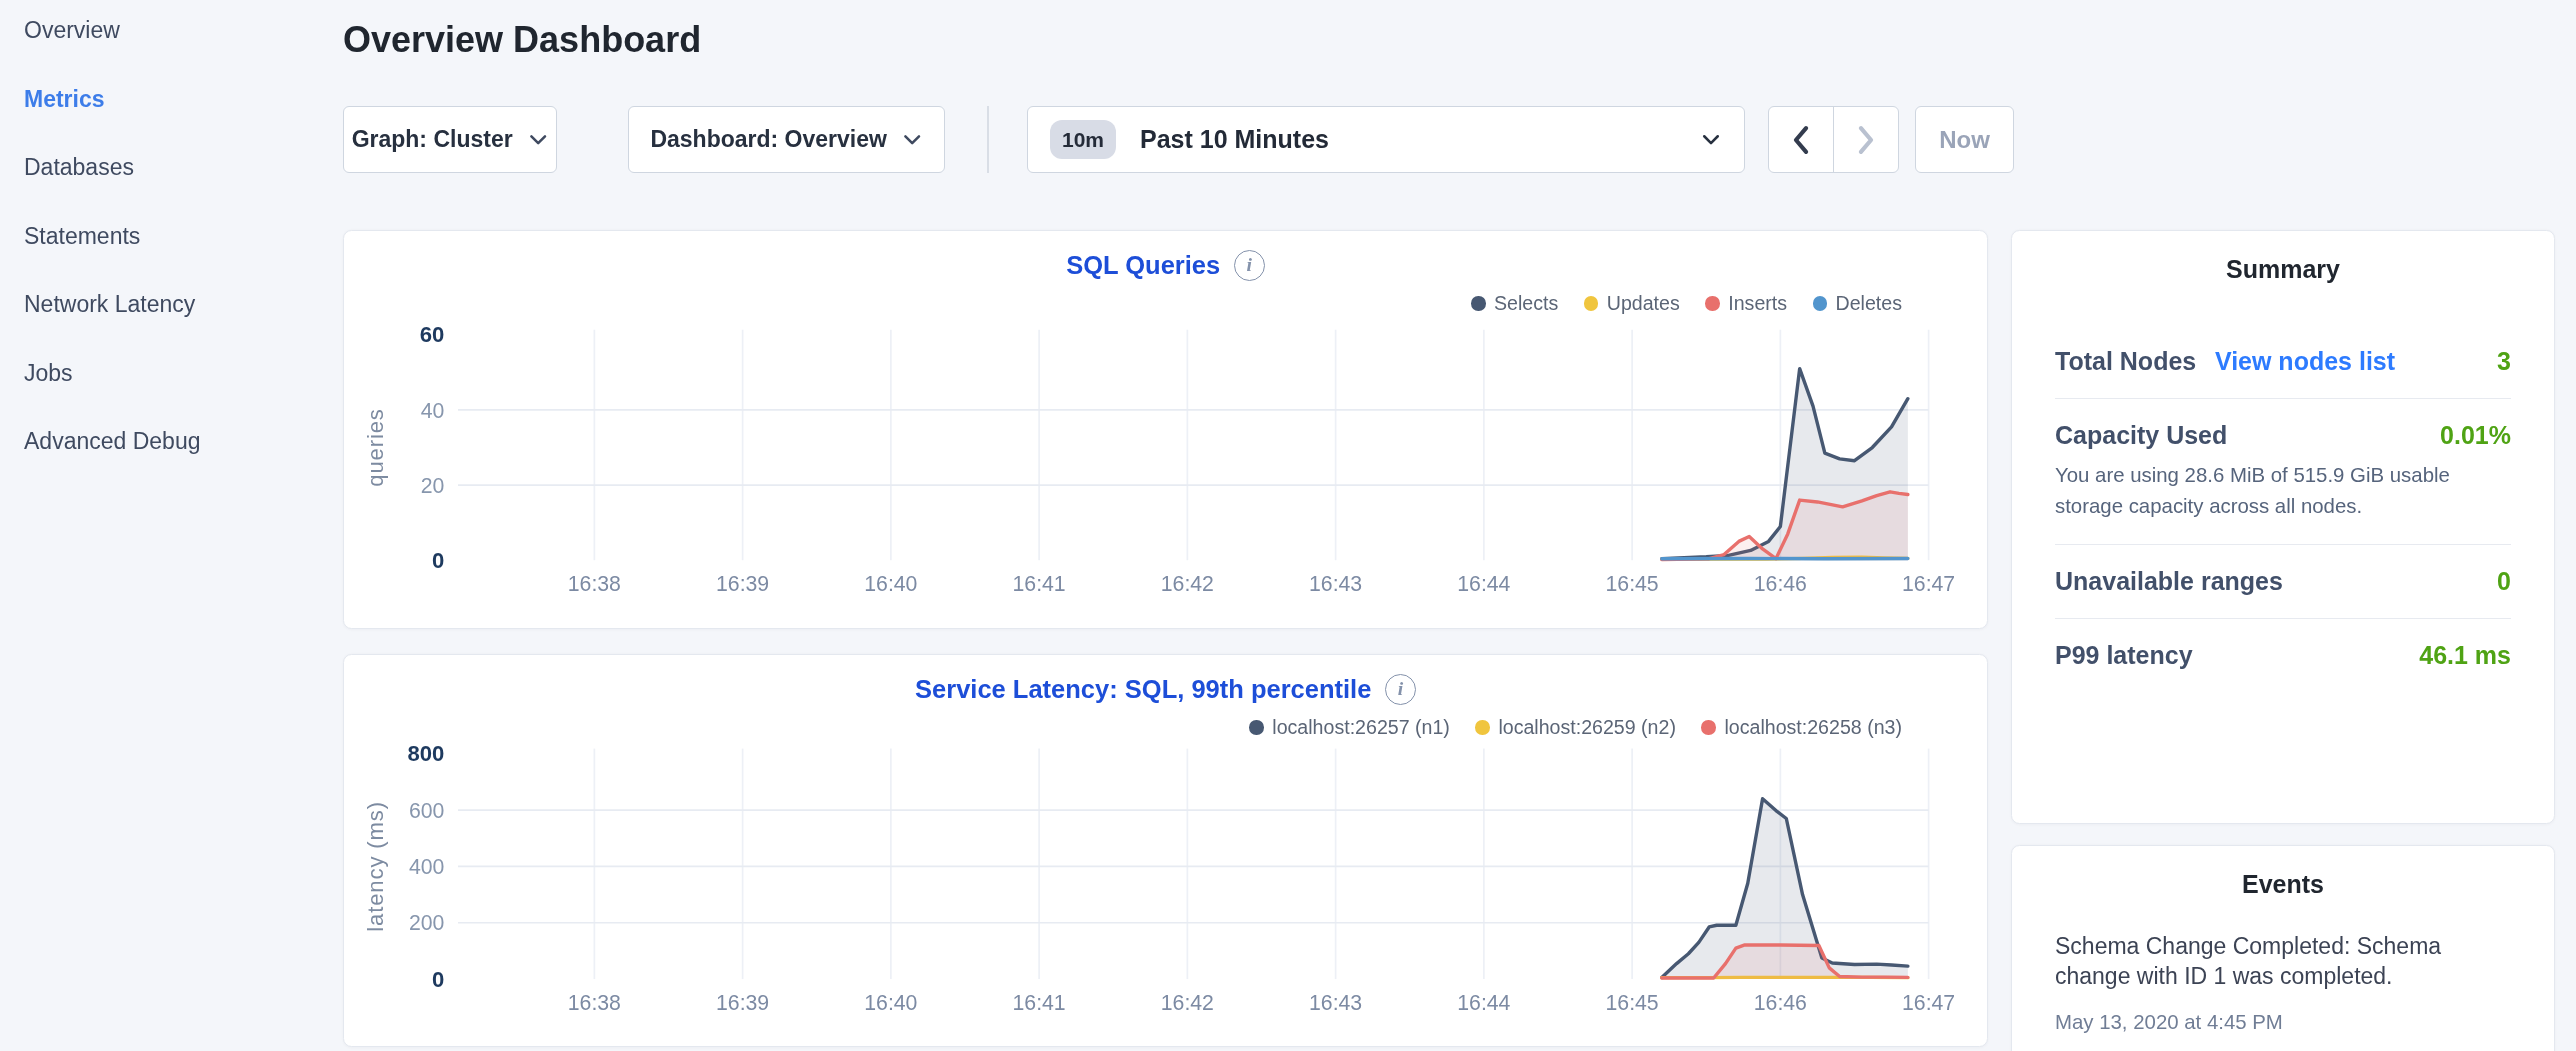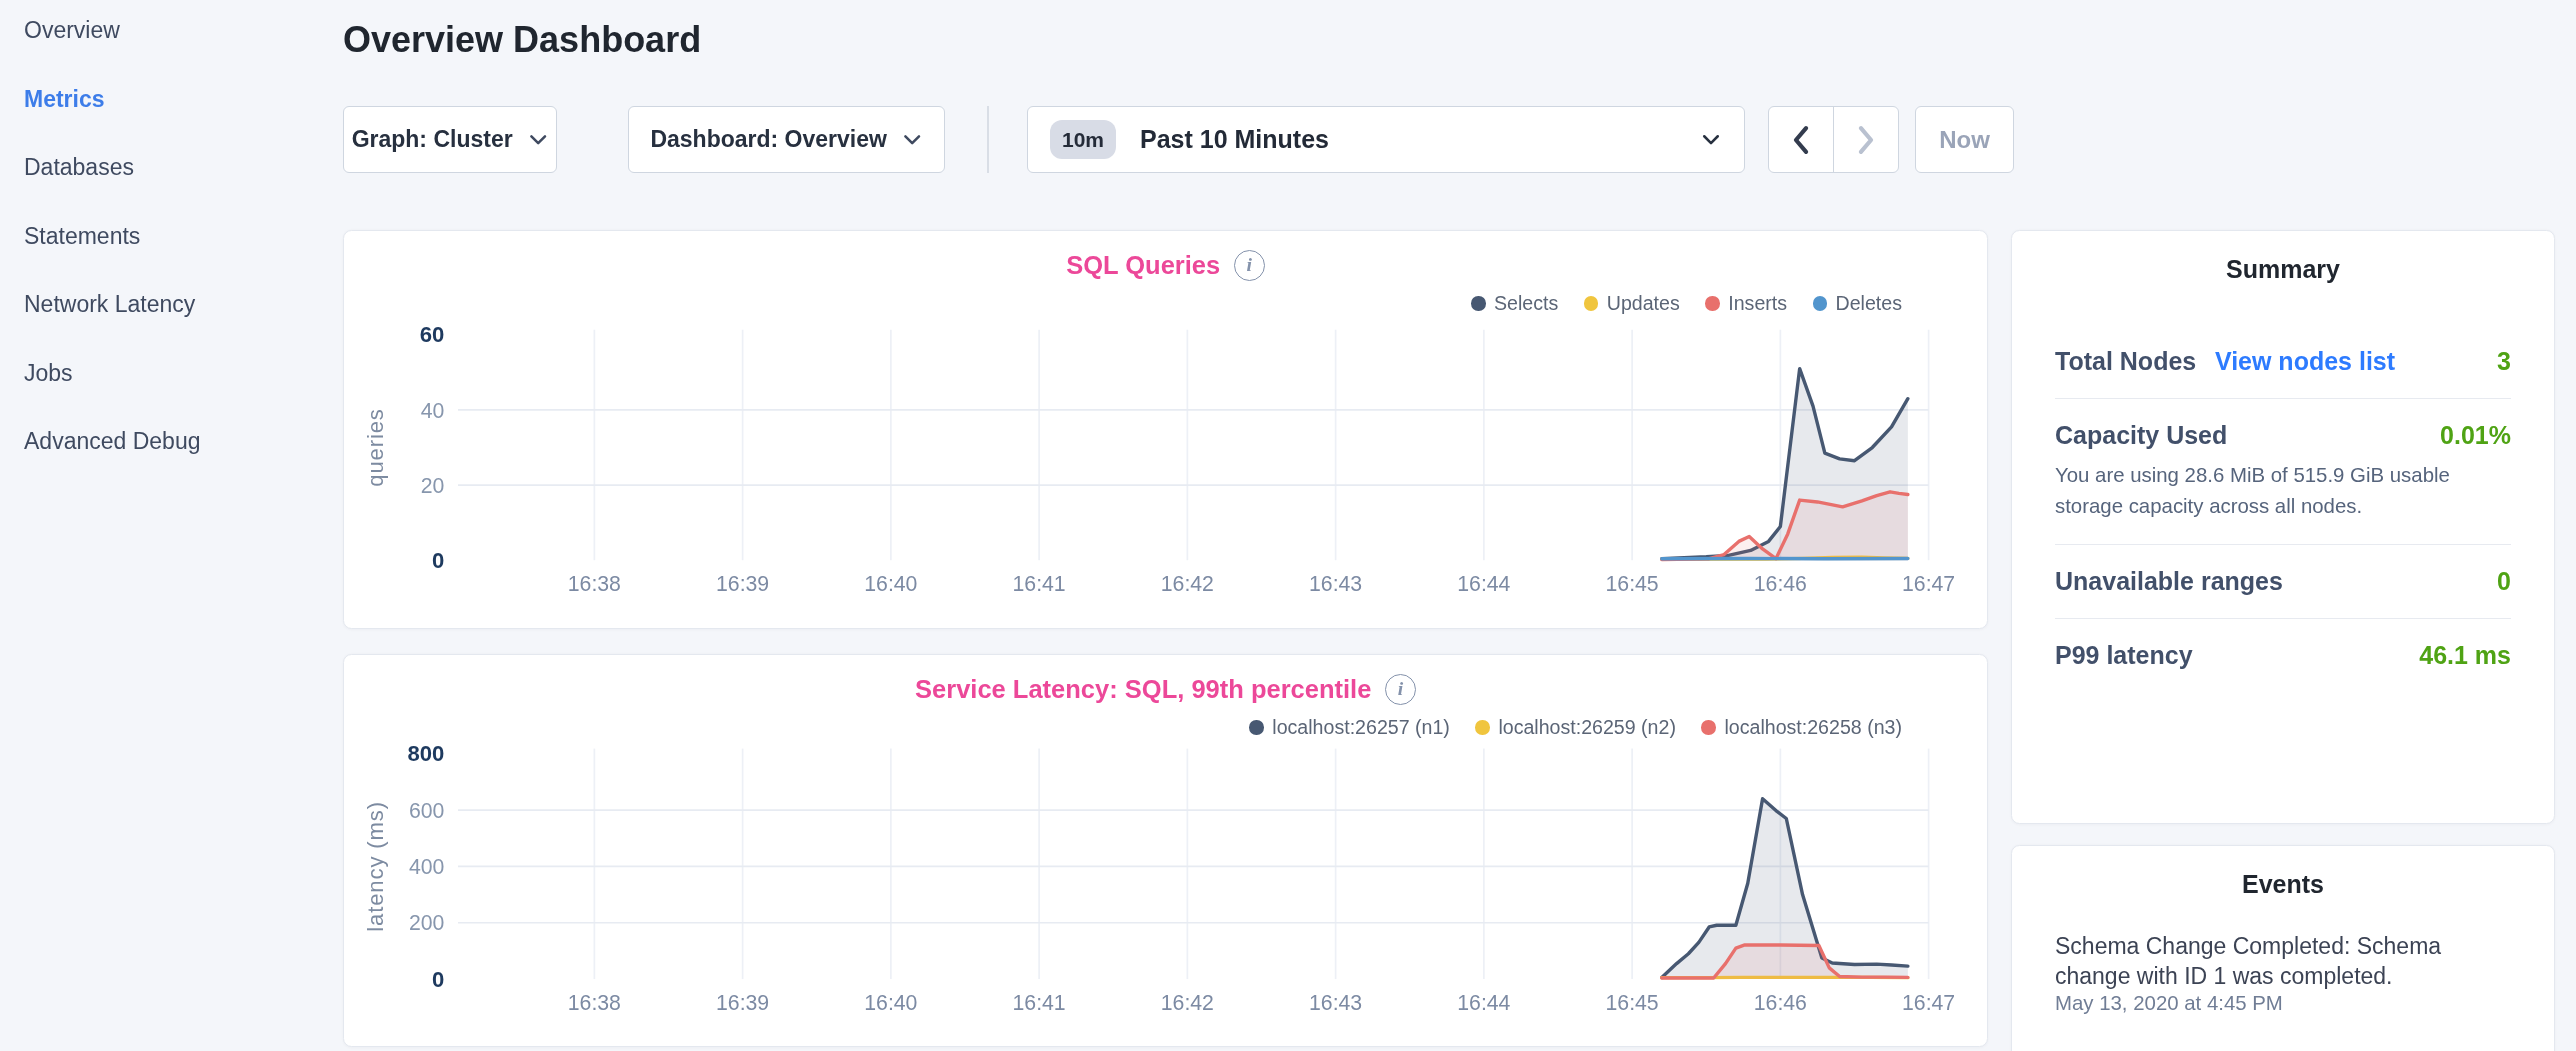--- a/index.html
+++ b/index.html
@@ -29,21 +29,21 @@
   .pager { left:1768px; width:131px; padding:0; }
   .pager-half { width:50%; height:100%; display:flex; align-items:center; justify-content:center; cursor:pointer; }
   .pager-half:first-child { border-right:1.7px solid #cfd6e0; }
   .btn-now { left:1915px; width:99px; justify-content:center; font-size:24px; font-weight:bold; color:#9aa4b8; }
   
   .card { position:absolute; background:#fff; border:0.9px solid #e4e8ef; border-radius:8.5px;
           box-shadow:0 0.9px 2.6px rgba(40,50,70,0.04); }
   .chart-card-1 { left:343px; top:230px; width:1645px; height:399px; }
   .chart-card-2 { left:343px; top:654px; width:1645px; height:393px; }
   .chart-title-row { height:31px; margin-top:18.7px; display:flex; align-items:center; justify-content:center; gap:13.6px; }
-  .chart-title { font-size:25.5px; font-weight:bold; color:#ec4899; }
+  .chart-title { font-size:25.5px; font-weight:bold; color:#1d4ed8; }
   .info-icon { width:31px; height:31px; border:1.7px solid #8492ab; border-radius:50%; color:#8492ab;
                font-size:19.6px; font-weight:bold; font-style:italic; display:flex; align-items:center; justify-content:center;
                cursor:pointer; font-family:"Liberation Serif","DejaVu Serif",serif; }
   .legend { position:absolute; right:85px; top:61px; display:flex; gap:25.5px; }
   .legend-item { display:flex; align-items:center; gap:8.5px; font-size:19.6px; color:#5b6576; cursor:pointer; white-space:nowrap; }
   .legend-dot { width:14.5px; height:14.5px; border-radius:50%; display:inline-block; }
   .chart-svg { position:absolute; left:0; top:0; }
   
   .ytick { font-size:25px; fill:#8796ad; text-anchor:end; }
   .ytick.edge { font-size:26px; font-weight:bold; fill:#1e3a5f; }
@@ -56,21 +56,21 @@
   .summary-rows { margin-top:41px; }
   .summary-row { padding:22px 0; border-top:0.9px solid #e7eaf0; }
   .summary-row:first-child { border-top:none; }
   .summary-row .row-head { display:flex; align-items:baseline; }
   .row-label { font-size:25px; font-weight:bold; color:#42506a; }
   .row-link { font-size:25px; font-weight:bold; color:#2d7bff; margin-left:18.7px; text-decoration:none; cursor:pointer; }
   .row-value { font-size:25px; font-weight:bold; color:#4fa314; margin-left:auto; }
   .row-desc { margin-top:10.2px; font-size:20.4px; line-height:31px; color:#56647c; }
   .event-item { margin-top:32px; }
   .event-msg { font-size:23px; line-height:30px; color:#3c4354; }
-  .event-time { margin-top:1px; font-size:20.4px; color:#707d95; }
+  .event-time { margin-top:20px; font-size:20.4px; color:#707d95; }
 </style>
 </head>
 <body>
 
 <nav class="sidebar" id="sidebar">
     <div class="sidebar-item">Overview</div>
     <div class="sidebar-item active">Metrics</div>
     <div class="sidebar-item">Databases</div>
     <div class="sidebar-item">Statements</div>
     <div class="sidebar-item">Network Latency</div>

